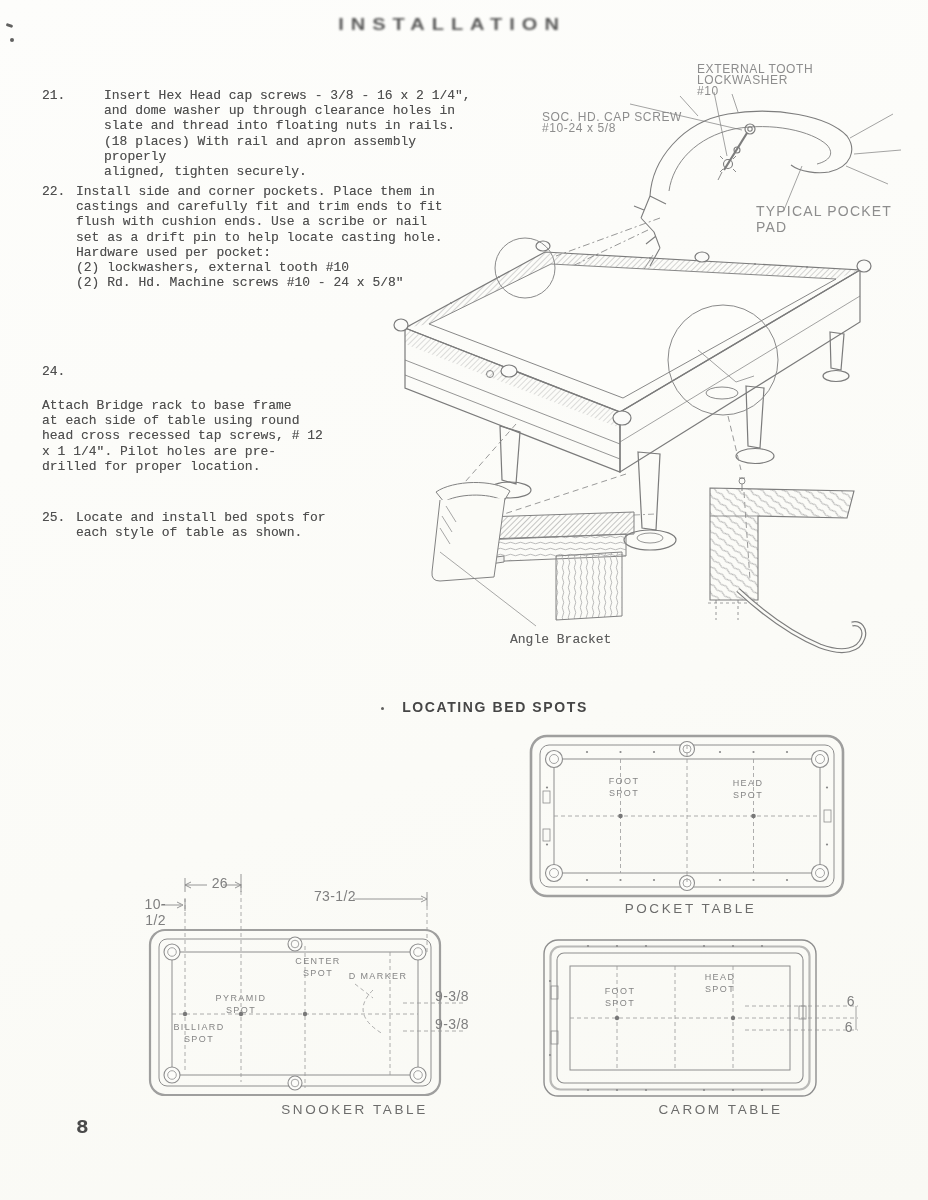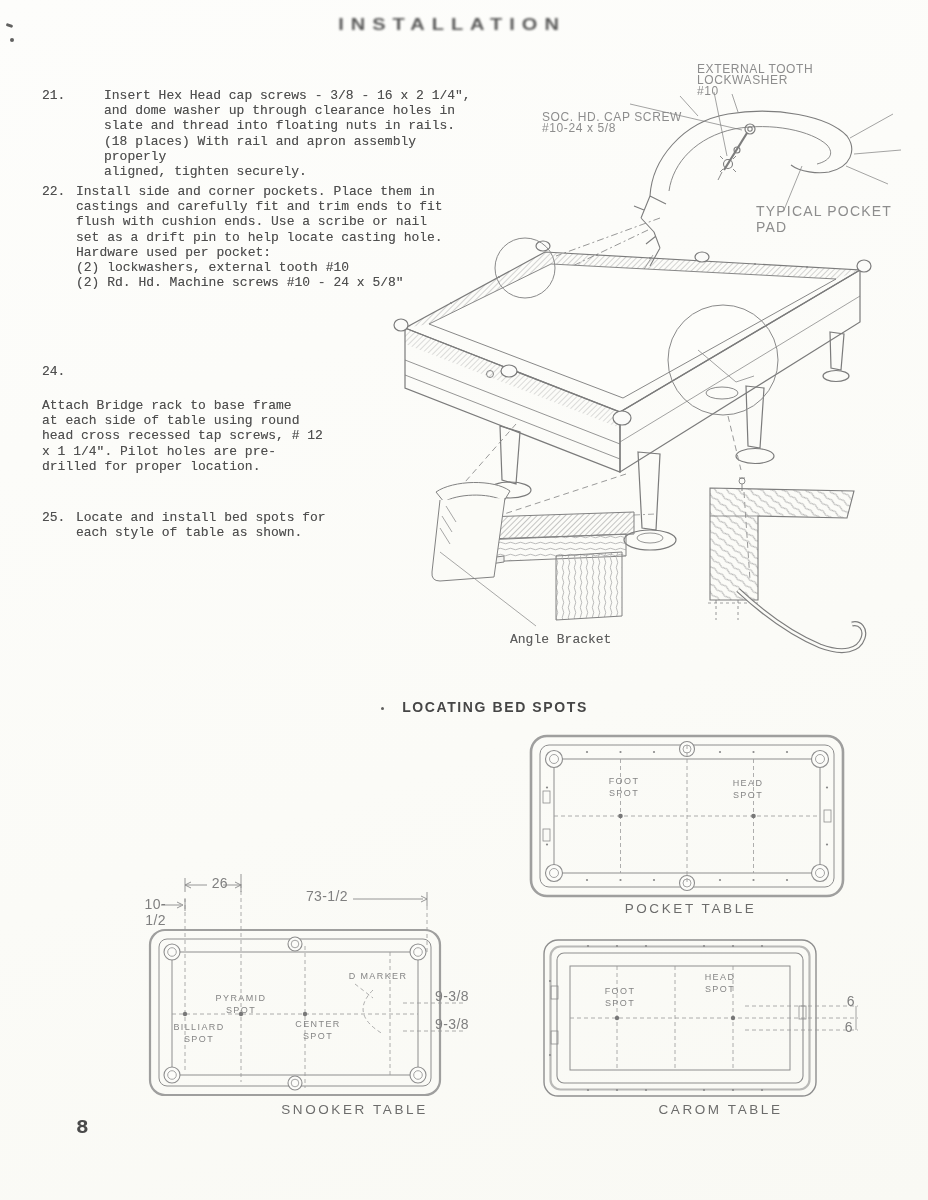--- a/index.html
+++ b/index.html
@@ -315,27 +315,27 @@
         <line x1="28" y1="33" x2="48" y2="33"></line>
           <line x1="52" y1="27" x2="52" y2="39"></line>
         <path d="M 44 30 L 50 33 L 44 36" fill="none"></path>
       </g>
       <circle cx="52" cy="142" r="2.2" fill="#777" stroke="none"></circle>
       <circle cx="108" cy="142" r="2.2" fill="#777" stroke="none"></circle>
       <circle cx="172" cy="142" r="2.2" fill="#777" stroke="none"></circle>
     </g>
   </svg>
   <div class="abs dim" style="left:198px;top:875px;width:30px;">26</div>
-  <div class="abs dim" style="left:304px;top:888px;width:44px;">73-1/2</div>
+  <div class="abs dim" style="left:312px;top:888px;width:44px;">73-1/2</div>
   <div class="abs dim" style="left:130px;top:896px;width:36px;">10-1/2</div>
   <div class="abs dim" style="left:433px;top:988px;width:36px;">9-3/8</div>
   <div class="abs dim" style="left:433px;top:1016px;width:36px;">9-3/8</div>
   <div class="abs spot-lbl" style="left:210px;top:993px;width:62px;">PYRAMID
 SPOT</div>
-  <div class="abs spot-lbl" style="left:288px;top:1019px;width:60px;">CENTER
+  <div class="abs spot-lbl" style="left:288px;top:956px;width:60px;">CENTER
 SPOT</div>
   <div class="abs spot-lbl" style="left:340px;top:971px;width:76px;">D  MARKER</div>
   <div class="abs spot-lbl" style="left:168px;top:1022px;width:62px;">BILLIARD
 SPOT</div>
   <div class="abs caption" style="left:262px;top:1094px;width:185px;margin-top:8px;">SNOOKER TABLE</div>
 
   <svg class="abs" style="left:540px;top:936px;" width="335" height="166" viewBox="0 0 335 166">
     <g stroke="#8e8e8e" fill="none">
       <rect x="4" y="4" width="272" height="156" rx="14" stroke-width="1.4"></rect>
       <rect x="10.5" y="10.5" width="259" height="143" rx="10" stroke-width="2.2" opacity=".6"></rect>

